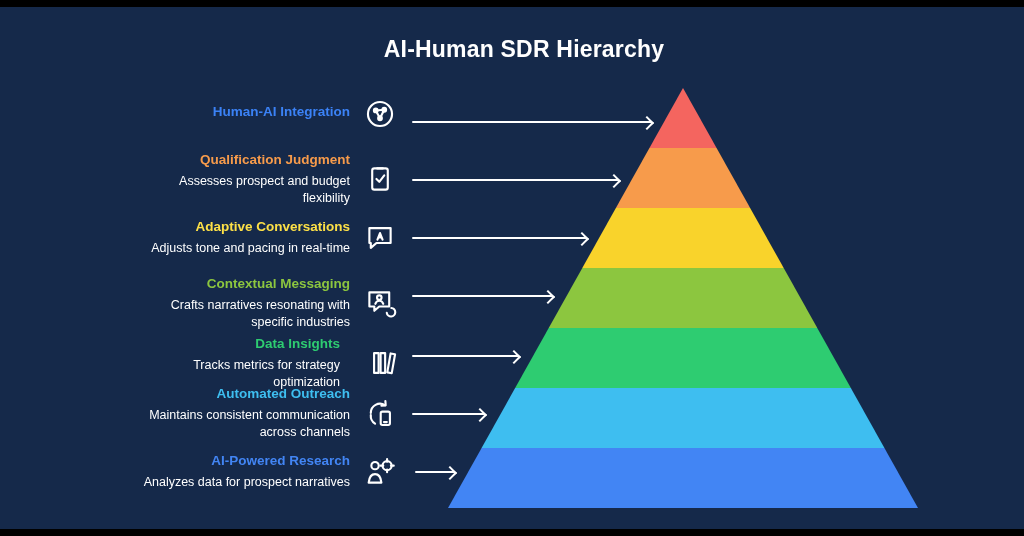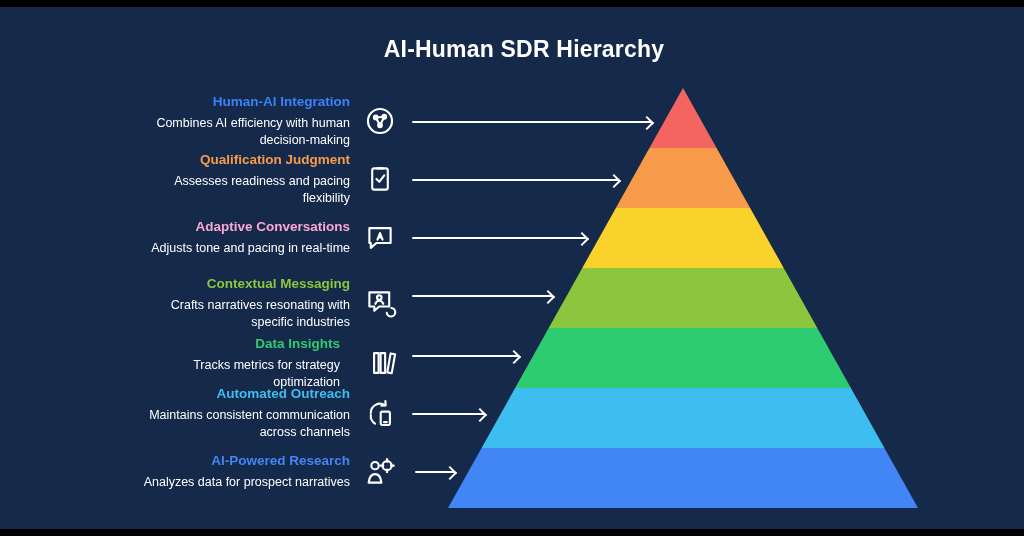--- a/index.html
+++ b/index.html
@@ -56,50 +56,49 @@
 <body>
 
 <div class="frame">
   <div class="bg"></div>
 
   <h1 class="title">AI-Human SDR Hierarchy</h1>
 
   <div class="level-row row-1">
     <div class="textblock">
       <div class="heading" style="color: #3b82f6;">Human-AI Integration</div>
-      <div class="desc">Combines AI efficiency with human decision-making</div>
     </div>
     <div class="iconbox">
       <svg viewBox="0 0 24 24">
         <circle cx="12" cy="12" r="8.5"></circle>
         <path d="M9 9.5l6-.5M9 9.5l3 5.5M15 9l-3 6"></path>
         <circle cx="9" cy="9.5" r="1.3" fill="#fff"></circle>
         <circle cx="15" cy="9" r="1.3" fill="#fff"></circle>
         <circle cx="12" cy="15" r="1.3" fill="#fff"></circle>
       </svg>
     </div>
   </div>
 
   <div class="level-row row-2">
     <div class="textblock">
       <div class="heading" style="color: rgb(247, 155, 75);">Qualification Judgment</div>
-      <div class="desc">Assesses readiness and pacing flexibility</div>
+      <div class="desc">Assesses prospect and budget flexibility</div>
     </div>
     <div class="iconbox">
       <svg viewBox="0 0 24 24">
         <rect x="6.5" y="4.5" width="11" height="15" rx="1.5"></rect>
         <path d="M10 4.5h4"></path>
         <path d="M9.5 12l2 2 3.5-4.5"></path>
       </svg>
     </div>
   </div>
 
   <div class="level-row row-3">
     <div class="textblock">
-      <div class="heading" style="color: #f9a8d4;">Adaptive Conversations</div>
+      <div class="heading" style="color: #fde047;">Adaptive Conversations</div>
       <div class="desc">Adjusts tone and pacing in real-time</div>
     </div>
     <div class="iconbox">
       <svg viewBox="0 0 24 24">
         <path d="M4.5 5h15v10.5h-10L5.5 19v-3.5h-1z"></path>
         <path d="M10.2 13.2L12 8.5l1.8 4.7M10.9 11.6h2.2"></path>
       </svg>
     </div>
   </div>
 

